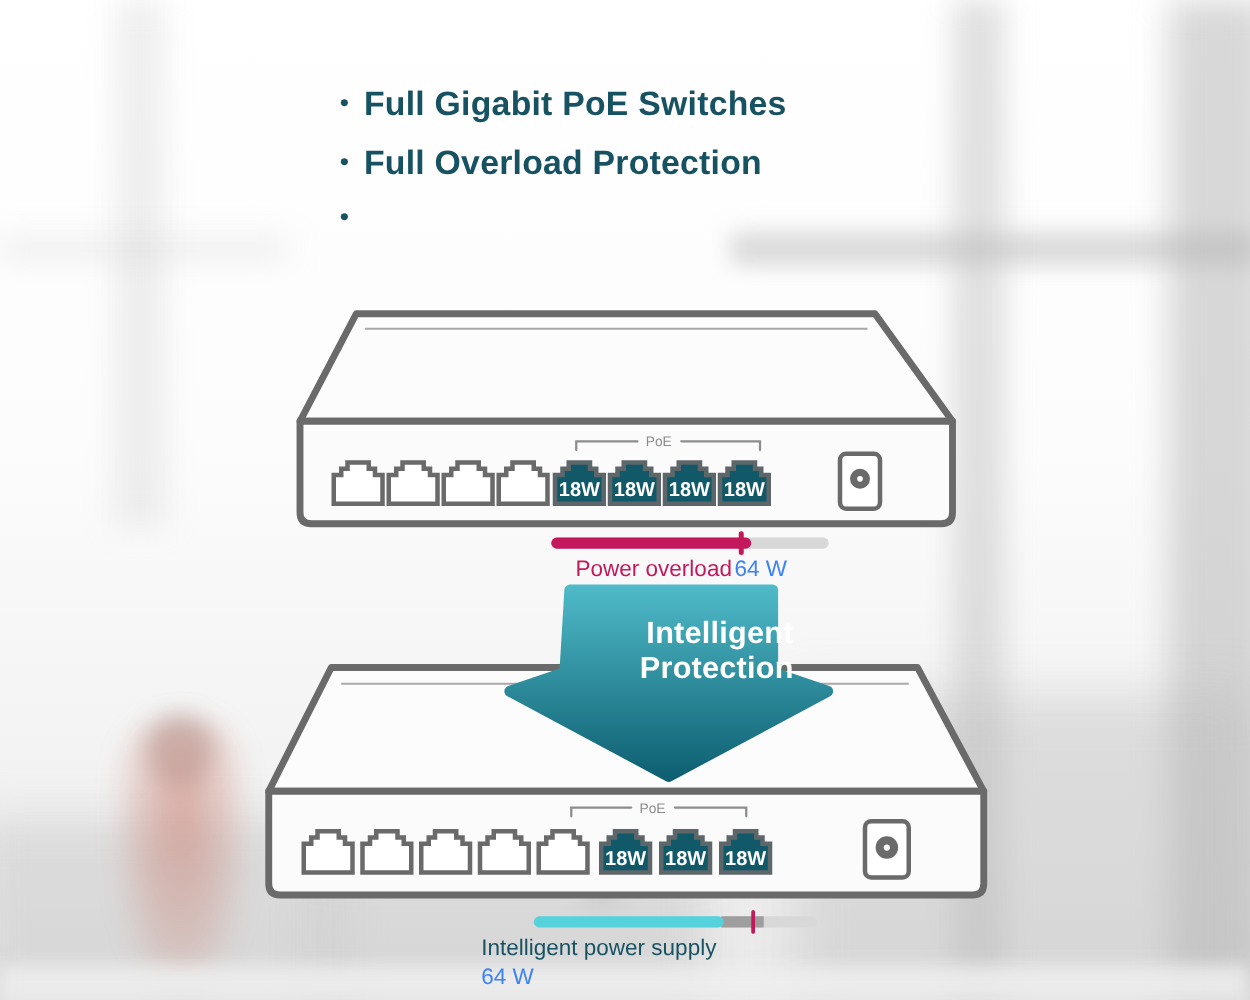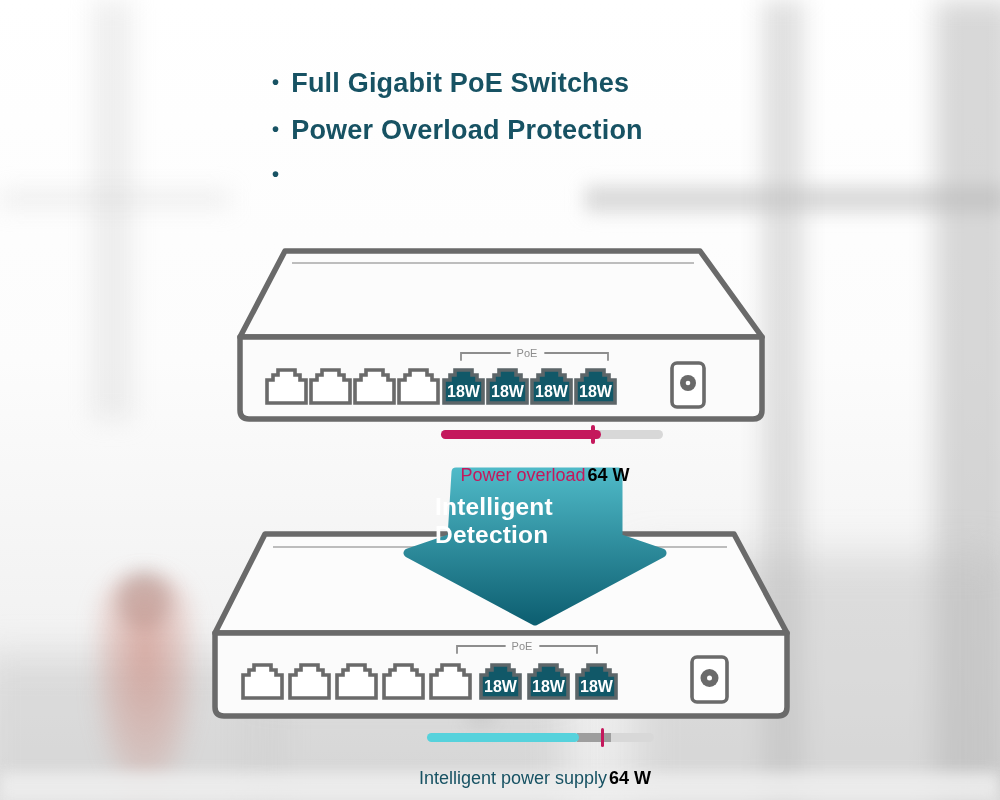--- a/index.html
+++ b/index.html
@@ -40,39 +40,39 @@
   .port-white{fill:#ffffff;stroke:#6a6a6a;stroke-width:3.6;stroke-linejoin:miter;}
   .port-poe{fill:#115868;stroke:#5d6669;stroke-width:3.6;stroke-linejoin:miter;}
   .port-label{fill:#ffffff;font-family:"Liberation Sans",sans-serif;font-size:16px;font-weight:bold;text-anchor:middle;}
   .bracket{stroke:#8d8d8d;stroke-width:1.8;fill:none;stroke-linecap:round;}
   .bracket-label{fill:#8d8d8d;font-family:"Liberation Sans",sans-serif;font-size:11px;text-anchor:middle;}
   .jack-body{fill:#ffffff;stroke:#6a6a6a;stroke-width:3.6;}
   .jack-pin{fill:#6a6a6a;}
   .jack-hole{fill:#ffffff;}
 
   
-  .arrow-label{position:absolute;left:435px;top:493px;width:200px;text-align:left;
+  .arrow-label{position:absolute;left:435px;top:493px;width:200px;text-align:right;
                color:#ffffff;font-size:24.5px;font-weight:bold;line-height:27.5px;letter-spacing:.2px;}
 
   
   .gauge{position:absolute;height:9px;border-radius:5px;background:#d8d8d8;}
   .gauge .fill{position:absolute;left:0;top:0;height:100%;border-radius:5px;}
   .gauge .seg{position:absolute;top:0;height:100%;}
   .gauge .marker{position:absolute;top:-5px;width:3.5px;height:19px;border-radius:2px;background:#c4185c;}
   .gauge-top{left:441px;top:430px;width:222px;}
   .gauge-top .fill{background:#c4185c;}
   .gauge-bottom{left:427px;top:733px;width:227px;}
   .gauge-bottom .fill{background:#56d2dc;}
   .gauge-bottom .seg{background:#9e9e9e;}
   .gauge-label{position:absolute;display:flex;justify-content:center;align-items:baseline;gap:2px;
-               font-size:18px;font-weight:500;white-space:nowrap;margin-top:20px;}
+               font-size:18px;font-weight:500;white-space:nowrap;}
   .gauge-label-top{left:425px;top:445px;width:240px;color:#c4185c;}
-  .gauge-label-bottom{left:385px;top:748px;width:300px;}
+  .gauge-label-bottom{left:385px;top:748px;width:300px;flex-direction:column;}
   .gauge-label-bottom .name{color:#175263;}
-  .value-magenta{color:#000000;font-weight:bold;}
+  .value-magenta{color:#3b82f6;}
 </style>
 </head>
 <body>
 
 <div class="stage">
 
   <div class="bg">
     <div class="blob b-stripe-l"></div>
     <div class="blob b-hband-l"></div>
     <div class="blob b-hband-r"></div>
@@ -87,21 +87,21 @@
     <div class="blob b-floor"></div>
   </div>
 
   <ul class="features">
     <li>
       <span class="dot">•</span>
       <span>Full Gigabit PoE Switches</span>
     </li>
     <li>
       <span class="dot">•</span>
-      <span>Power Overload Protection</span>
+      <span>Full Overload Protection</span>
     </li>
     <li>
       <span class="dot">•</span>
     </li>
   </ul>
 
   <svg class="scene" width="1000" height="800" viewBox="0 0 1000 800">
     <defs>
       <path id="port" d="M0,37 L0,14 L6,14 L6,9 L11,9 L11,4 L28,4 L28,9 L33,9 L33,14 L39,14 L39,37 Z"></path>
       <linearGradient id="arrowGrad" x1="0" y1="467" x2="0" y2="621" gradientUnits="userSpaceOnUse">
@@ -181,21 +181,21 @@
       </g>
     </g>
 
     <g>
       <path d="M456,472 L618,472 L618,538 L662,553 L535,621 L408,553 L452,538 Z" fill="url(#arrowGrad)" stroke="url(#arrowGrad)" stroke-width="9" stroke-linejoin="round"></path>
     </g>
   </svg>
 
   <div class="arrow-label">
     <div>Intelligent</div>
-    <div>Detection</div>
+    <div>Protection</div>
   </div>
 
   <div class="gauge gauge-top">
     <div class="fill" style="width: 72%;"></div>
     <div class="marker" style="left: calc(68.5% - 2px);"></div>
   </div>
   <div class="gauge-label gauge-label-top">
     <span class="name">Power overload</span>
     <span class="value-magenta">64 W</span>
   </div>

